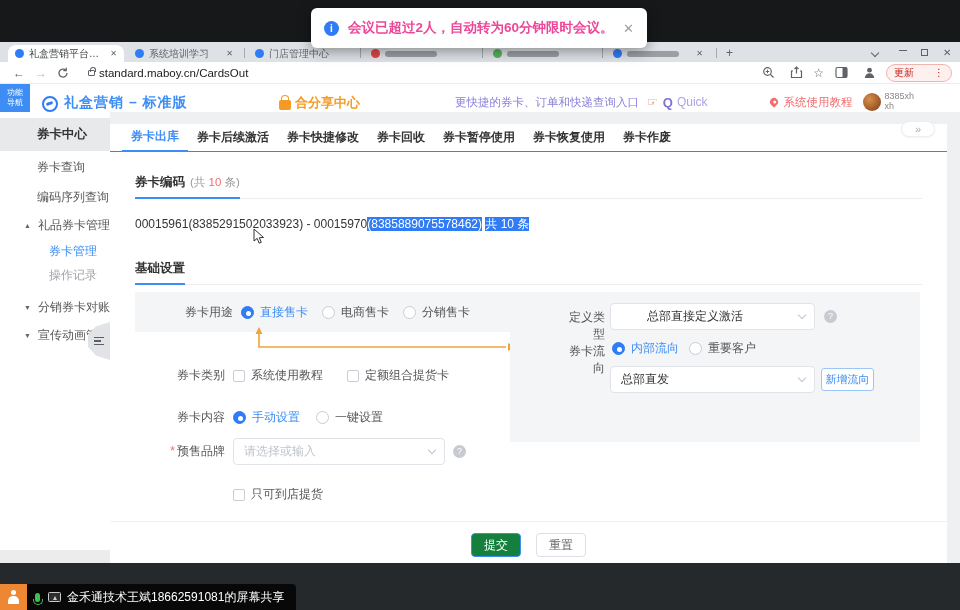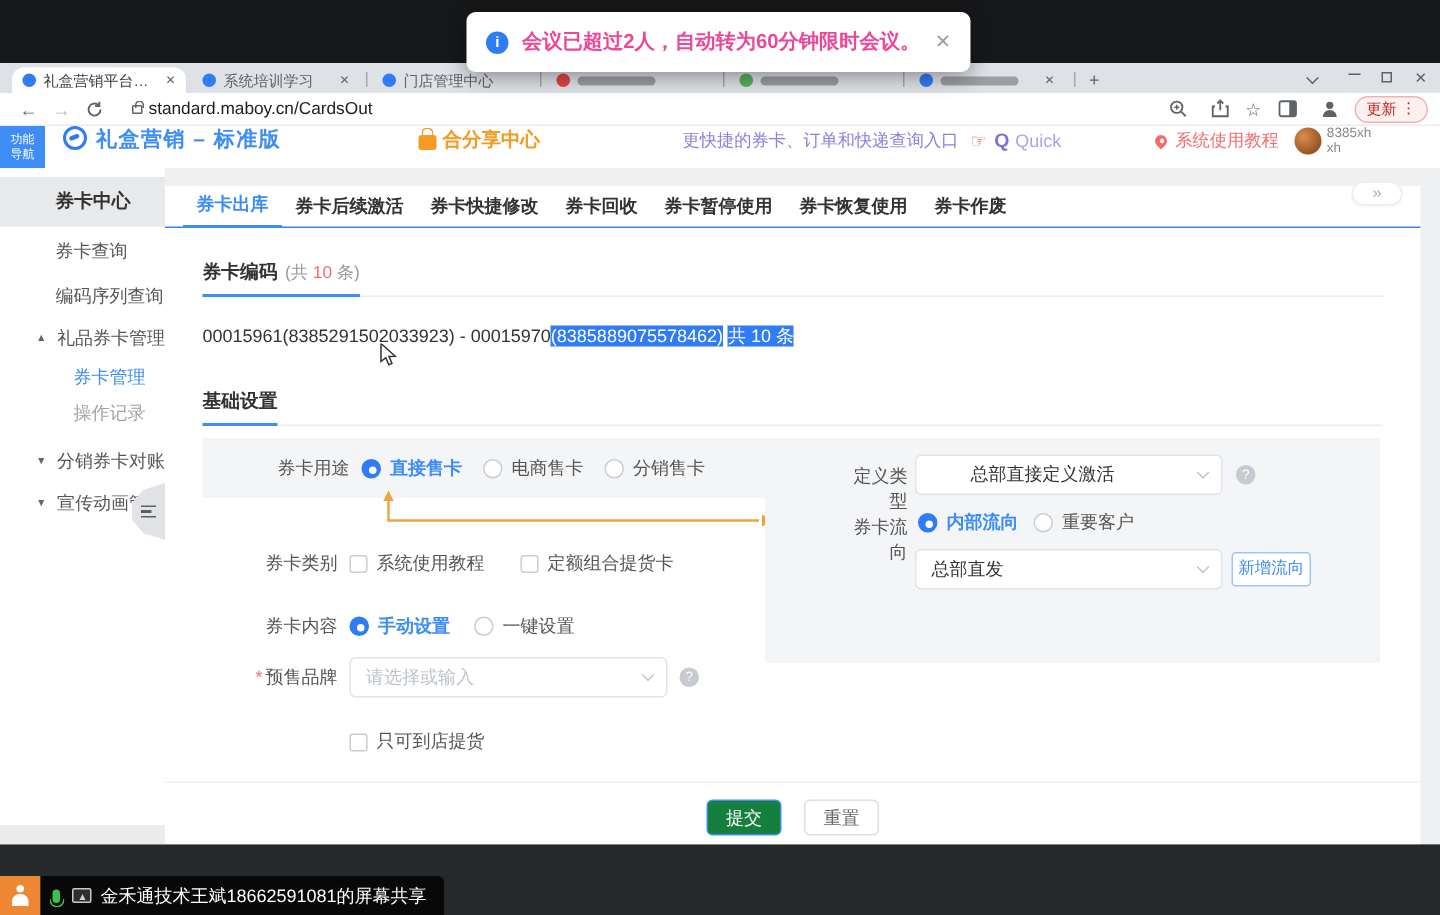--- a/index.html
+++ b/index.html
@@ -28,24 +28,24 @@
   .maxim { width:7px; height:7px; border:1.2px solid #5f6368; display:inline-block; }
 
   
   .toolbar { height:22px; background:#fff; border-bottom:1px solid #ececec; display:flex; align-items:center; flex:none; padding:0 8px; }
   .tico { flex:none; display:flex; align-items:center; justify-content:center; width:22px; height:18px; }
   .lock { position:relative; width:7px; height:6px; border:1.2px solid #5f6368; border-radius:1px; margin:0 4px 0 14px; }
   .lock::before { content:''; position:absolute; top:-4px; left:0.5px; width:4px; height:4px; border:1.2px solid #5f6368; border-bottom:none; border-radius:3px 3px 0 0; }
   .url { font-size:11.5px; color:#202124; }
   .tool-right { margin-left:auto; display:flex; align-items:center; gap:6px; }
   .star { font-size:12px; color:#5f6368; }
-  .update-pill { display:flex; align-items:center; gap:3px; border:1px solid #f0b4ae; background:#fdf1f0; color:#c5221f; font-size:10px; border-radius:9px; padding:1px 7px; }
-
-  
-  .appheader { position:relative; height:28px; background:#fff; flex:none; display:flex; align-items:flex-start; }
+  .update-pill { display:flex; align-items:center; gap:20px; border:1px solid #f0b4ae; background:#fdf1f0; color:#c5221f; font-size:10px; border-radius:9px; padding:1px 7px; }
+
+  
+  .appheader { position:relative; height:28px; background:#fff; flex:none; display:flex; align-items:flex-end; }
   .navtoggle { width:30px; height:28px; background:#3d8df5; color:#fff; font-size:8px; line-height:1.25; display:flex; flex-direction:column; align-items:center; justify-content:center; flex:none; }
   .logo { width:16px; height:16px; border-radius:50%; border:2.5px solid #2f7cf6; margin-left:12px; position:relative; flex:none; }
   .logo::after { content:''; position:absolute; left:2px; top:4px; width:7px; height:3px; background:#2f7cf6; border-radius:2px; transform:rotate(-20deg); }
   .brand { margin-left:6px; font-size:14px; font-weight:bold; color:#3d8df5; letter-spacing:1px; }
   .share-center { position:absolute; left:279px; display:flex; align-items:center; gap:4px; color:#f59a23; font-size:13px; font-weight:bold; }
   .bag { position:relative; width:12px; height:10px; background:#f59a23; border-radius:2px; margin-top:4px; }
   .bag::before { content:''; position:absolute; top:-5px; left:2px; width:6px; height:6px; border:1.5px solid #f59a23; border-radius:50% 50% 0 0; border-bottom:none; }
   .hdr-right { position:absolute; left:455px; right:8px; display:flex; align-items:center; }
   .quick-entry { font-size:11.5px; color:#8b80dc; }
   .hand { color:#e0643d; font-size:12px; margin:0 5px 0 8px; }
@@ -92,21 +92,21 @@
   .cursor { position:absolute; left:143px; top:105px; }
 
   .band-left { position:absolute; left:25px; top:168px; width:375px; height:40px; background:#f4f5f7; display:flex; align-items:center; padding-left:50px; font-size:12px; color:#555; }
   .panel-right { position:absolute; left:400px; top:168px; width:410px; height:150px; background:#f4f5f7; font-size:12px; color:#555; }
 
   .flabel { width:48px; text-align:right; flex:none; }
   .radio { width:13px; height:13px; border-radius:50%; border:1px solid #c8cdd4; background:#fff; flex:none; position:relative; }
   .radio.on { border-color:#2f7cf6; background:#2f7cf6; }
   .radio.on::after { content:''; position:absolute; left:4px; top:4px; width:5px; height:5px; border-radius:50%; background:#fff; }
   .opt { display:flex; align-items:center; gap:6px; }
-  .opt .lbl-on { color:#3d8df5;font-weight:bold; }
+  .opt .lbl-on { color:#3d8df5; }
   .checkbox { width:12px; height:12px; border:1px solid #c8cdd4; border-radius:2px; background:#fff; flex:none; }
 
   .selectbox { position:relative; background:#fff; border:1px solid #e0e3e8; border-radius:4px; height:27px; display:flex; align-items:center; padding:0 22px 0 10px; font-size:12px; color:#333; }
   .selectbox .ph { color:#bfc4cc; }
   .sel-caret { position:absolute; right:9px; top:10px; width:6px; height:6px; border-right:1.4px solid #c0c4cc; border-bottom:1.4px solid #c0c4cc; transform:rotate(45deg); margin-top:-2px; }
   .help { width:13px; height:13px; border-radius:50%; background:#c7cad0; color:#fff; font-size:9px; line-height:13px; text-align:center; flex:none; }
 
   .p-label { position:absolute; left:53px; width:42px; text-align:right; }
   .frow { position:absolute; left:25px; display:flex; align-items:center; font-size:12px; color:#555; }
   .frow .flabel2 { width:90px; text-align:right; margin-right:8px; flex:none; }

